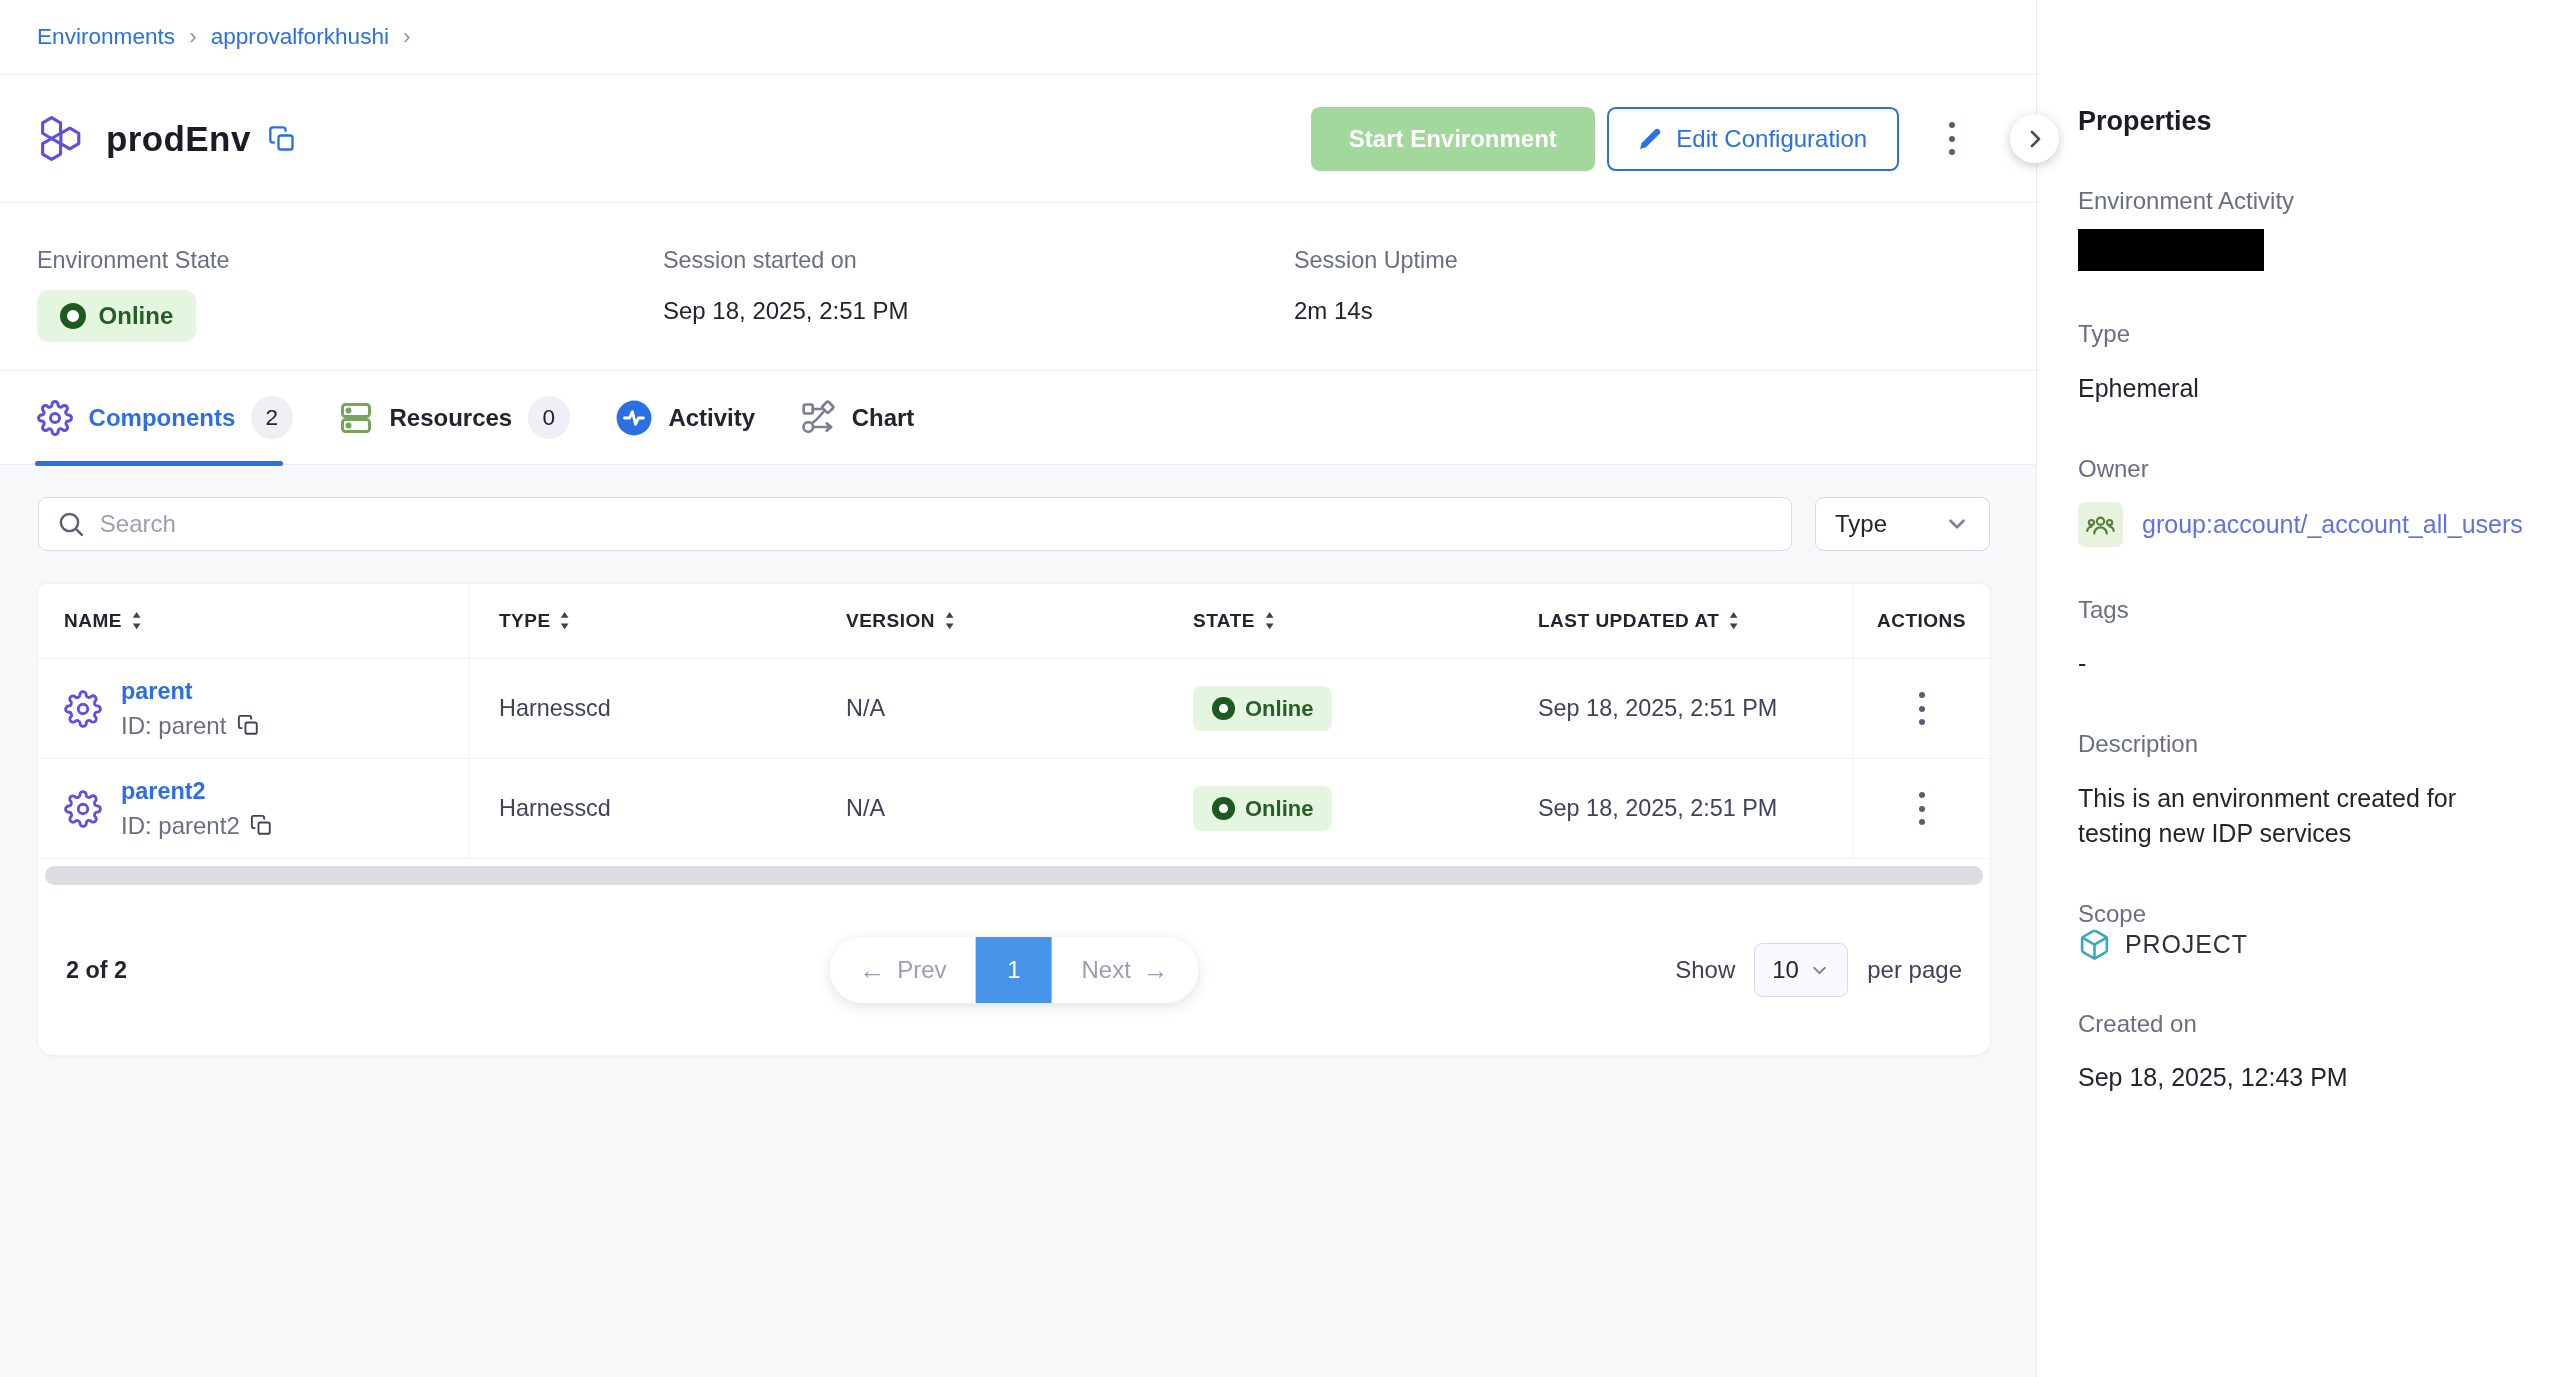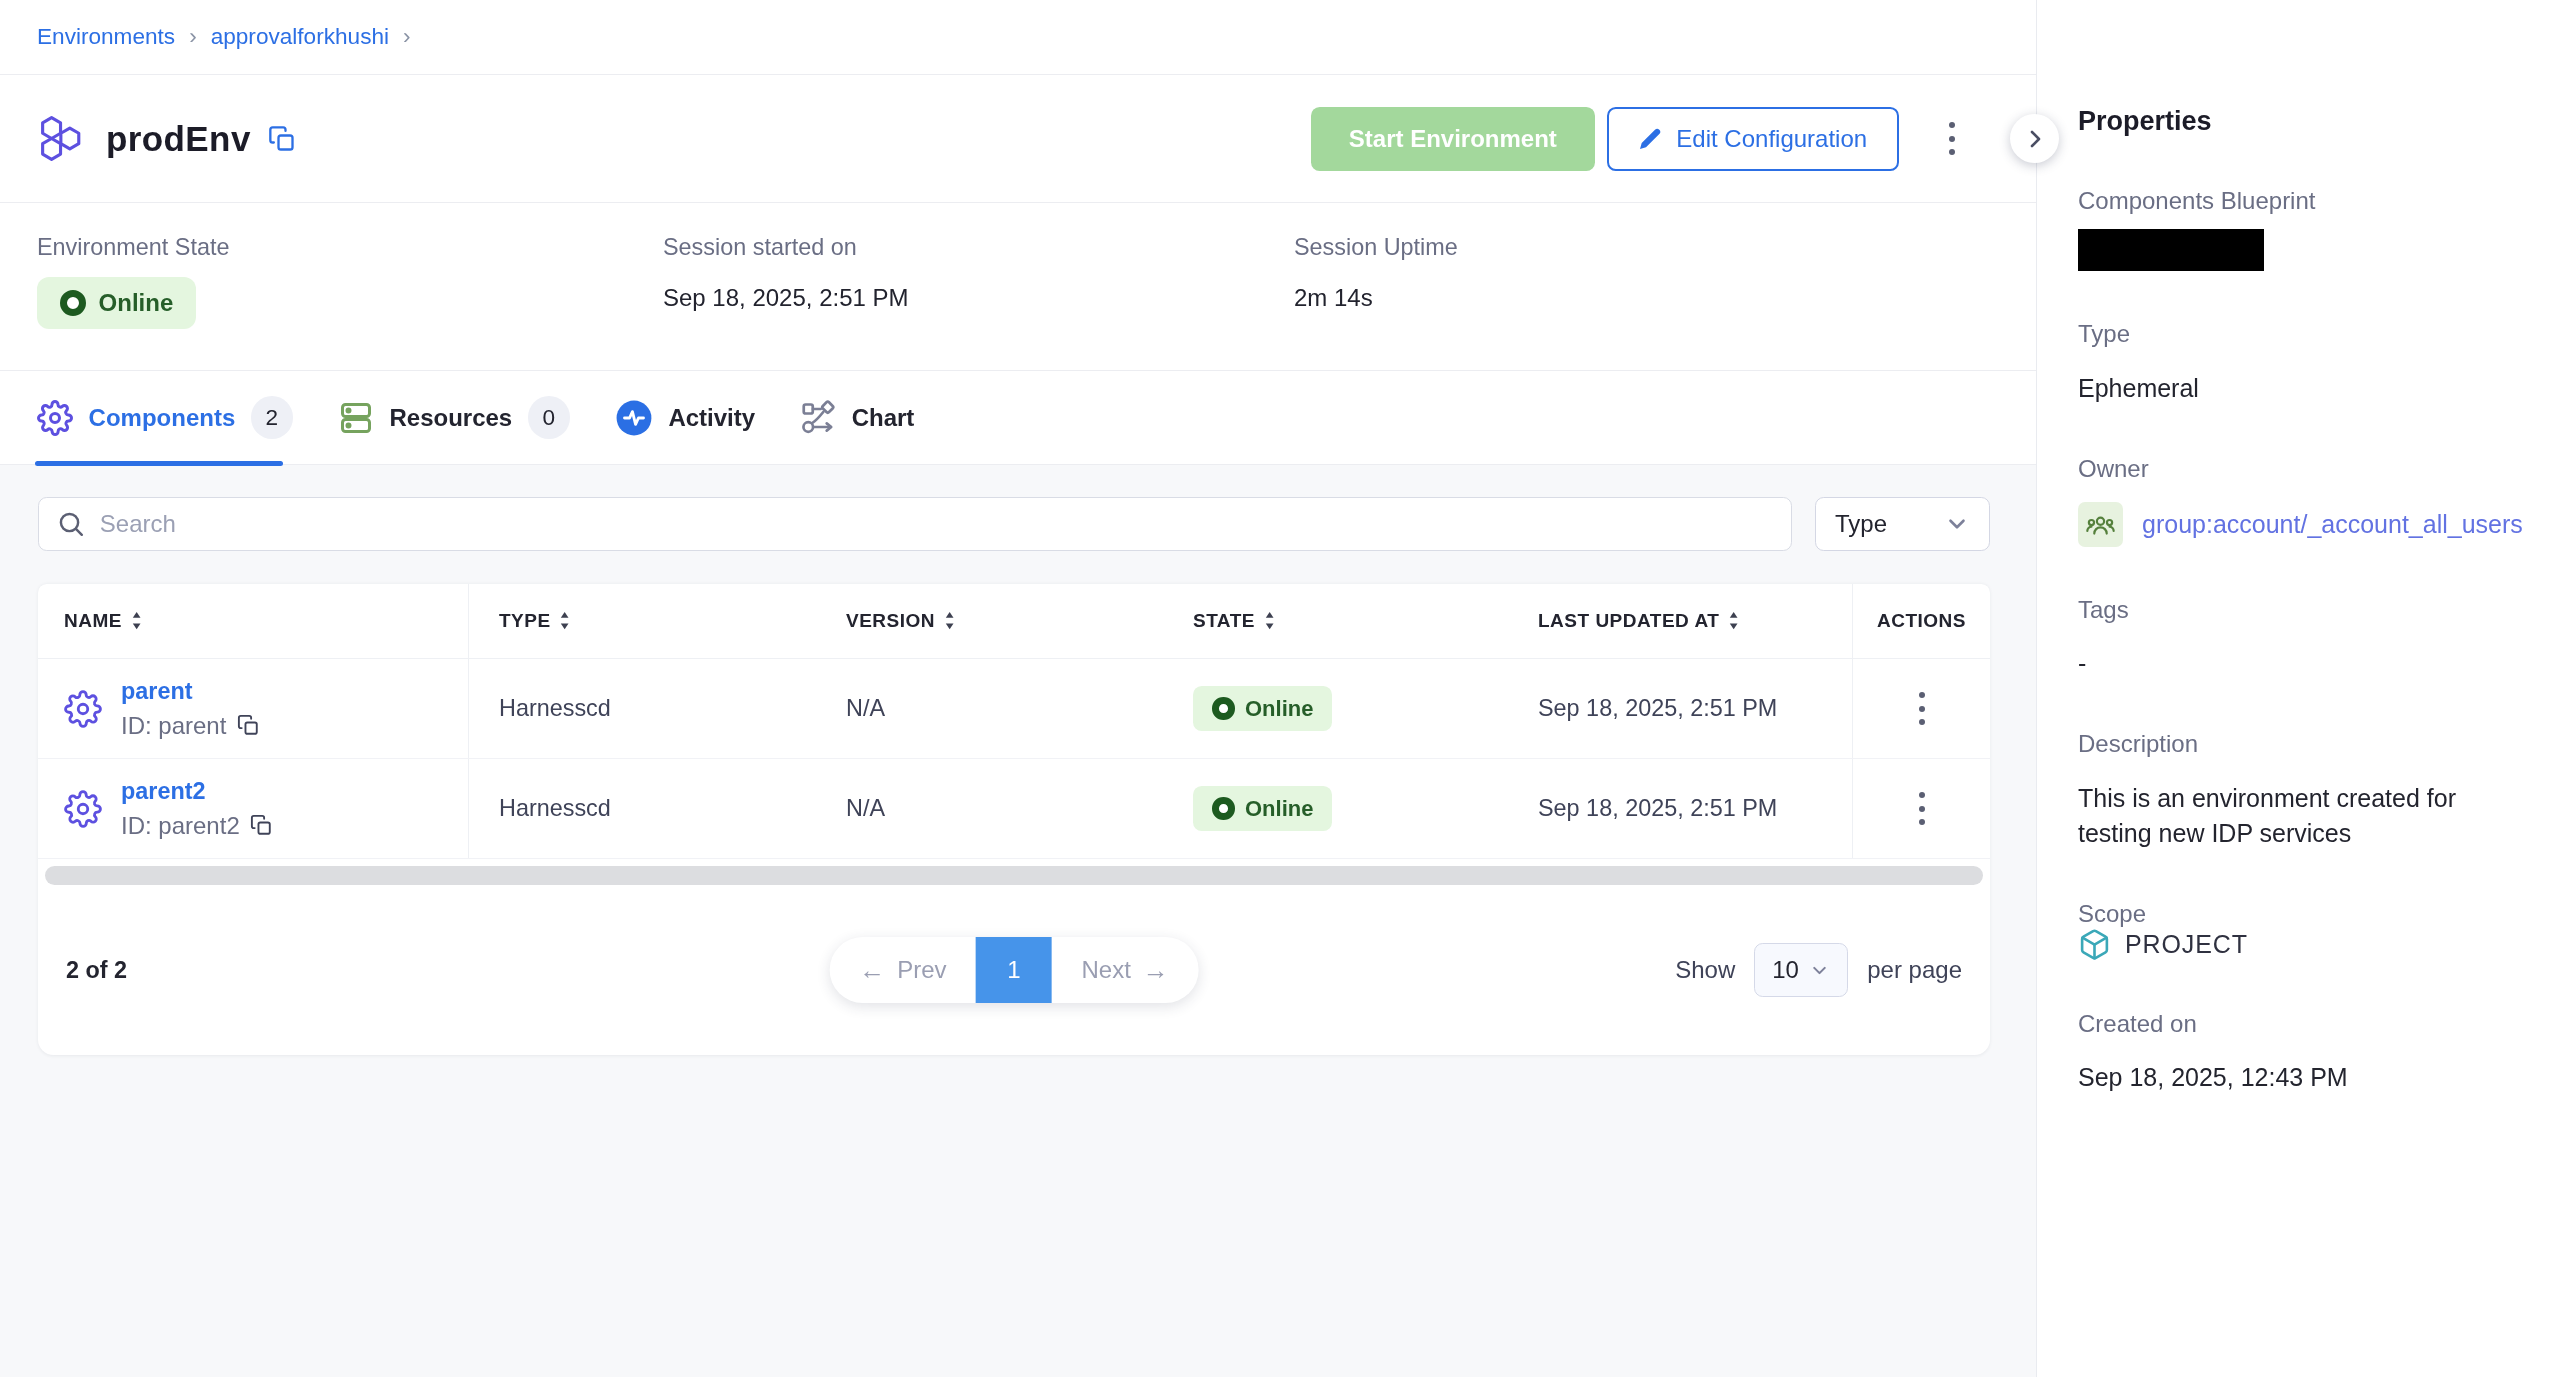--- a/index.html
+++ b/index.html
@@ -15,21 +15,21 @@
 
   .titlerow { height: 127px; background: #fff; display: flex; align-items: center; padding: 0 72px 0 37px; }
   .page-title { font-size: 35px; font-weight: bold; letter-spacing: 0.4px; margin: 0 17.3px 0 19px; color: #1c1c28; }
   .icon-btn { background: none; border: none; cursor: pointer; display: flex; align-items: center; }
   .spacer { flex: 1; }
   .btn-start { height: 64px; padding: 0 38px; background: #a3d89c; color: #fff; font-weight: bold; font-size: 24px; border-radius: 8.7px; border: none; display: flex; align-items: center; font-family: inherit; }
   .btn-edit { height: 64px; padding: 0 29.5px; margin-left: 12px; background: #fff; color: #2c6fe4; border: 2.6px solid #2c6fe4; border-radius: 8.7px; font-weight: normal; font-size: 24px; display: flex; align-items: center; gap: 14px; cursor: pointer; font-family: inherit; }
   .kebab { margin-left: 42px; display: flex; flex-direction: column; gap: 7.8px; background: none; border: none; cursor: pointer; padding: 8.7px; }
   .kebab i { width: 6px; height: 6px; border-radius: 50%; background: #5b5f73; }
 
-  .sessionrow { background: #fff; border-top: 1.7px solid #ecedf1; height: 168px; display: flex; padding: 31px 0 0 37px; }
+  .sessionrow { background: #fff; border-top: 1.7px solid #ecedf1; height: 168px; display: flex; padding: 44px 0 0 37px; }
   .sess-col1 { width: 626px; } .sess-col2 { width: 631px; }
   .sess-label { font-size: 23.4px; color: #6a6e84; }
   .sess-value { font-size: 24px; color: #22232e; margin-top: 22.6px; }
   .badge-big { display: inline-flex; align-items: center; gap: 13px; height: 52px; padding: 0 22.6px; border-radius: 12px; background: #e4f6df; color: #265e29; font-weight: bold; font-size: 24px; margin-top: 15.6px; }
   .donut { width: 26px; height: 26px; border-radius: 50%; border: 7.8px solid #1d5a20; background: #fff; display: inline-block; }
 
   .tabsrow { background: #fff; border-top: 1.7px solid #ecedf1; border-bottom: 1.7px solid #ecedf1; height: 95px; display: flex; align-items: center; padding-left: 37px; position: relative; }
   .tab { display: flex; align-items: center; gap: 15.6px; font-size: 24px; font-weight: bold; color: #23242f; margin-right: 45px; background: none; border: none; cursor: pointer; font-family: inherit; }
   .tab.active { color: #2c6fe4; }
   .count-pill { min-width: 42px; height: 43px; border-radius: 22px; background: #eef0f6; color: #23242f; font-size: 22.6px; font-weight: normal; display: inline-flex; align-items: center; justify-content: center; padding: 0 12px; }
@@ -414,21 +414,21 @@
       <svg width="24" height="24" viewBox="0 0 24 24" fill="none" stroke="#4a4e63" stroke-width="2.6" stroke-linecap="round" stroke-linejoin="round">
         <polyline points="9 5 16 12 9 19"></polyline>
       </svg>
     </span>
   </button>
 
   <div class="panel">
     <div class="panel-heading">Properties</div>
 
     <div class="prop">
-      <div class="prop-label">Components Blueprint</div>
+      <div class="prop-label">Environment Activity</div>
       <div class="redacted"></div>
     </div>
 
     <div class="prop">
       <div class="prop-label">Type</div>
       <div class="prop-value">Ephemeral</div>
     </div>
 
     <div class="prop">
       <div class="prop-label">Owner</div>

